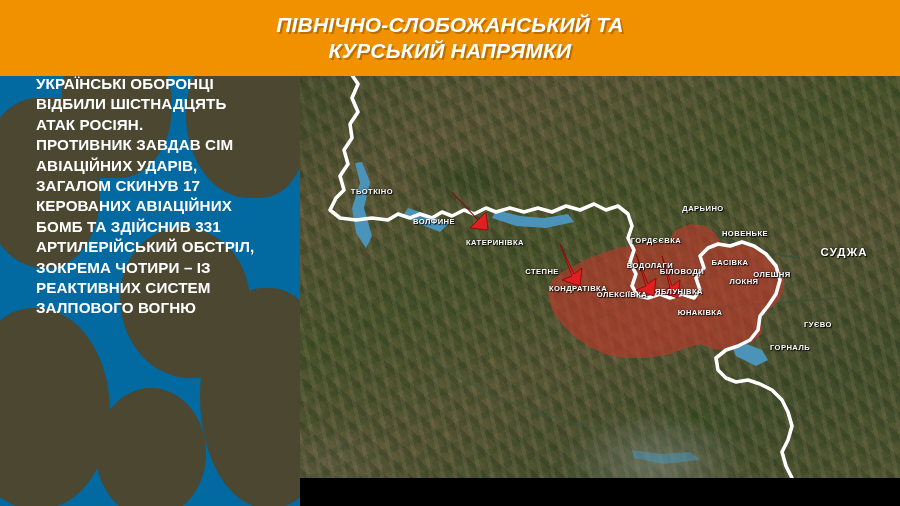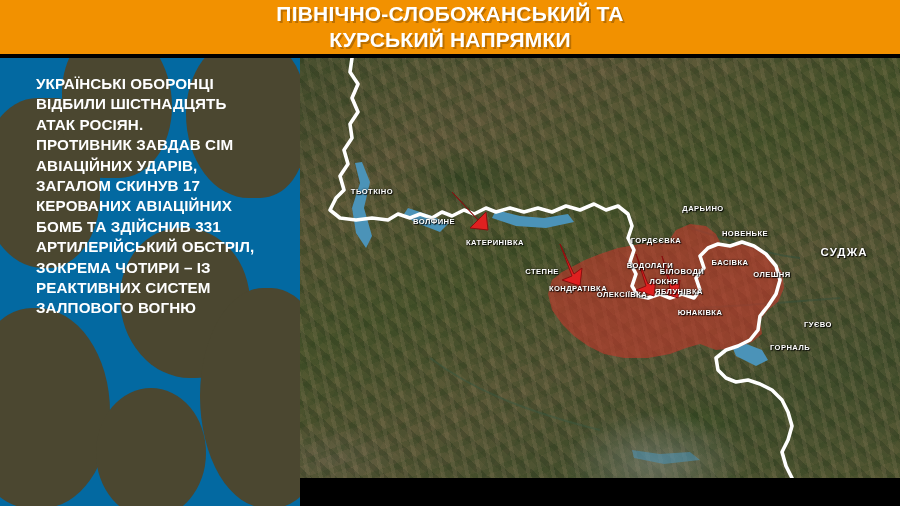--- a/index.html
+++ b/index.html
@@ -43,23 +43,23 @@
     position:absolute; left:0; top:0; width:420px; height:200px;
     background:radial-gradient(ellipse at 30% 20%, rgba(30,48,22,.42), rgba(30,48,22,0) 70%);
   }
   .map-city {
     position:absolute; left:560px; top:350px; width:190px; height:110px;
     background:radial-gradient(ellipse at 50% 50%, rgba(150,152,148,.45), rgba(150,152,148,0) 68%);
   }
 
   
   .header {
-    position:absolute; left:0; top:0; width:900px; height:54px;
+    position:absolute; left:0; top:0; width:900px; height:76px;
     background:#F29100; z-index:40;
-    display:flex; align-items:center; justify-content:center;
+    display:flex; align-items:center; justify-content:center;font-style:italic;
   }
   .header-title {
     color:#ffffff; font-weight:bold; font-size:21px; line-height:26px;
     text-align:center; letter-spacing:.2px;
     text-shadow: 2px 2px 0 rgba(120,70,0,.45);
     text-transform:uppercase;
     white-space:pre-line;
   }
 
   
@@ -155,21 +155,21 @@
         <div class="label town" style="left: 434px; top: 163px;">ВОЛФИНЕ</div>
         <div class="label town" style="left: 495px; top: 184px;">КАТЕРИНІВКА</div>
         <div class="label town" style="left: 542px; top: 213px;">СТЕПНЕ</div>
         <div class="label town" style="left: 703px; top: 150px;">ДАРЬИНО</div>
         <div class="label town" style="left: 633px; top: 182px; margin-left: 23px;">ГОРДЄЄВКА</div>
         <div class="label town" style="left: 578px; top: 230px; text-align: center;">КОНДРАТІВКА</div>
         <div class="label town" style="left: 622px; top: 236px;">ОЛЕКСІЇВКА</div>
         <div class="label town" style="left: 650px; top: 207px;">ВОДОЛАГИ</div>
         <div class="label town" style="left: 682px; top: 213px;">БІЛОВОДИ</div>
         <div class="label town" style="left: 679px; top: 233px;">ЯБЛУНІВКА</div>
-        <div class="label town" style="left: 664px; top: 223px;">ЛОКНЯ</div>
+        <div class="label town" style="left: 744px; top: 223px;">ЛОКНЯ</div>
         <div class="label town" style="left: 700px; top: 254px;">ЮНАКІВКА</div>
         <div class="label town" style="left: 730px; top: 204px;">БАСІВКА</div>
         <div class="label town" style="left: 745px; top: 175px;">НОВЕНЬКЕ</div>
         <div class="label town" style="left: 772px; top: 216px;">ОЛЕШНЯ</div>
         <div class="label major" style="left: 844px; top: 194px;">СУДЖА</div>
         <div class="label town" style="left: 818px; top: 266px;">ГУЄВО</div>
         <div class="label town" style="left: 790px; top: 289px;">ГОРНАЛЬ</div>
       </div>
   </div>
 

